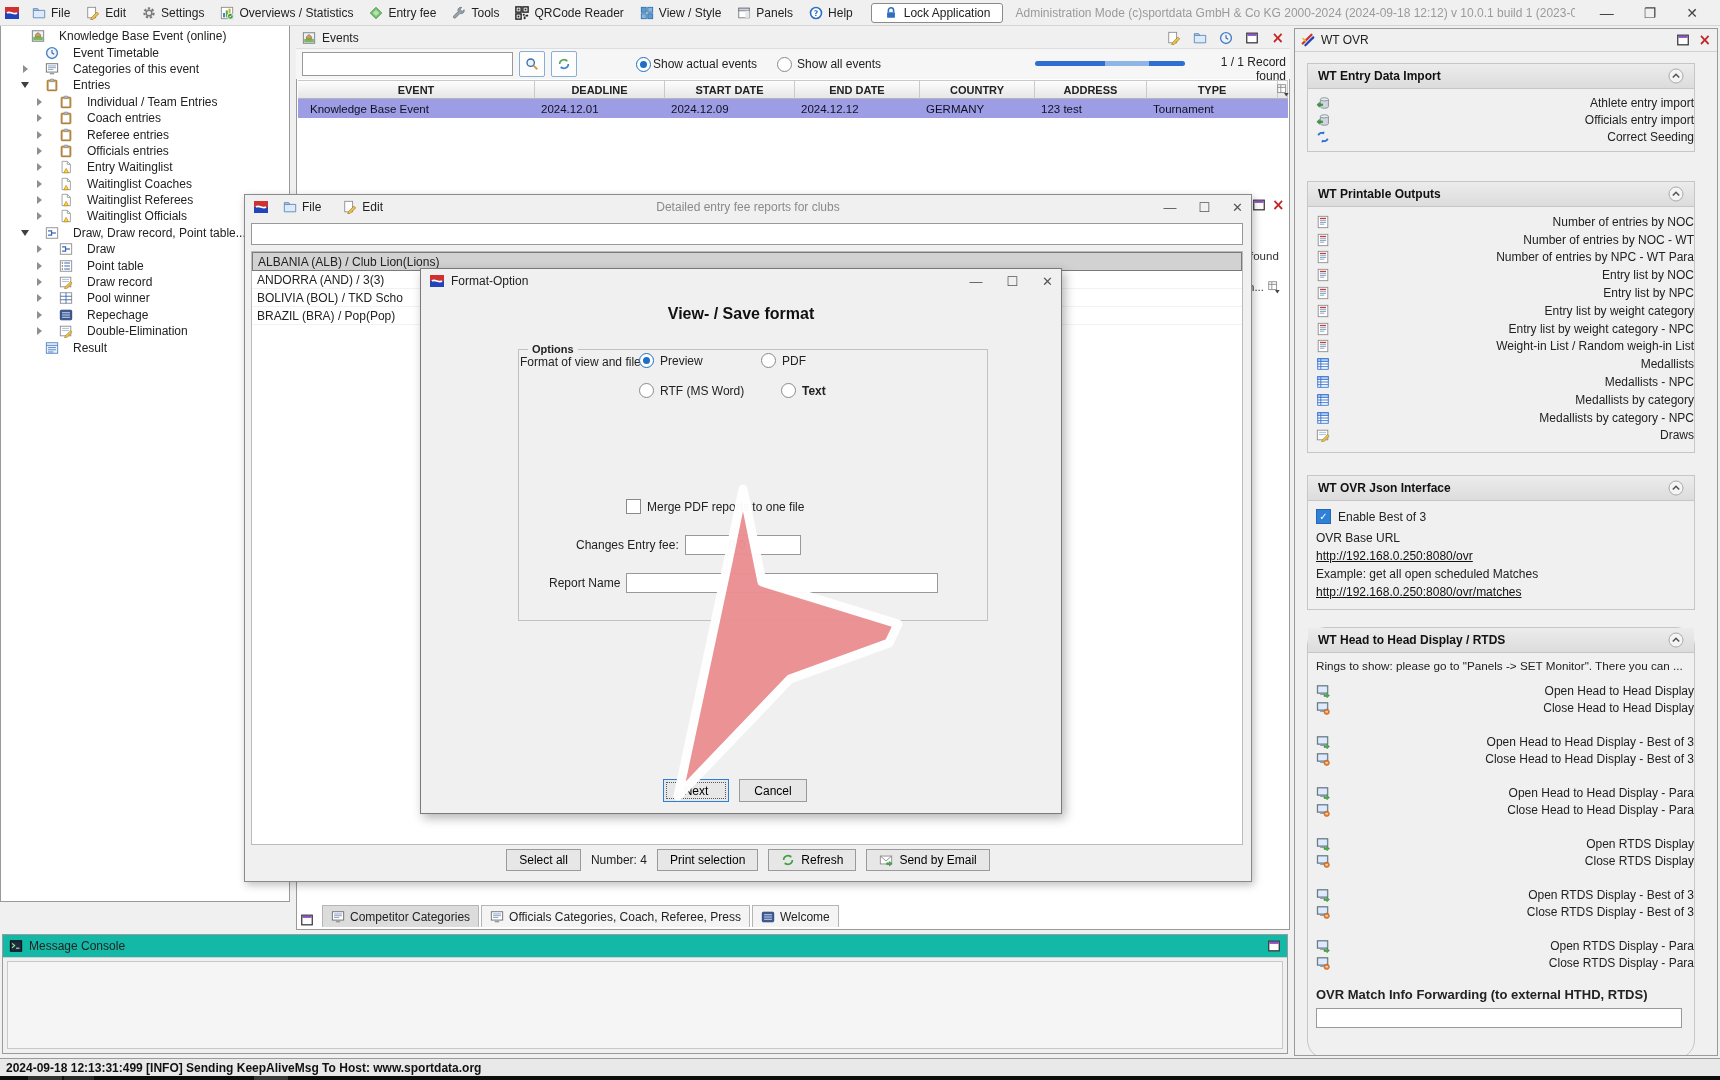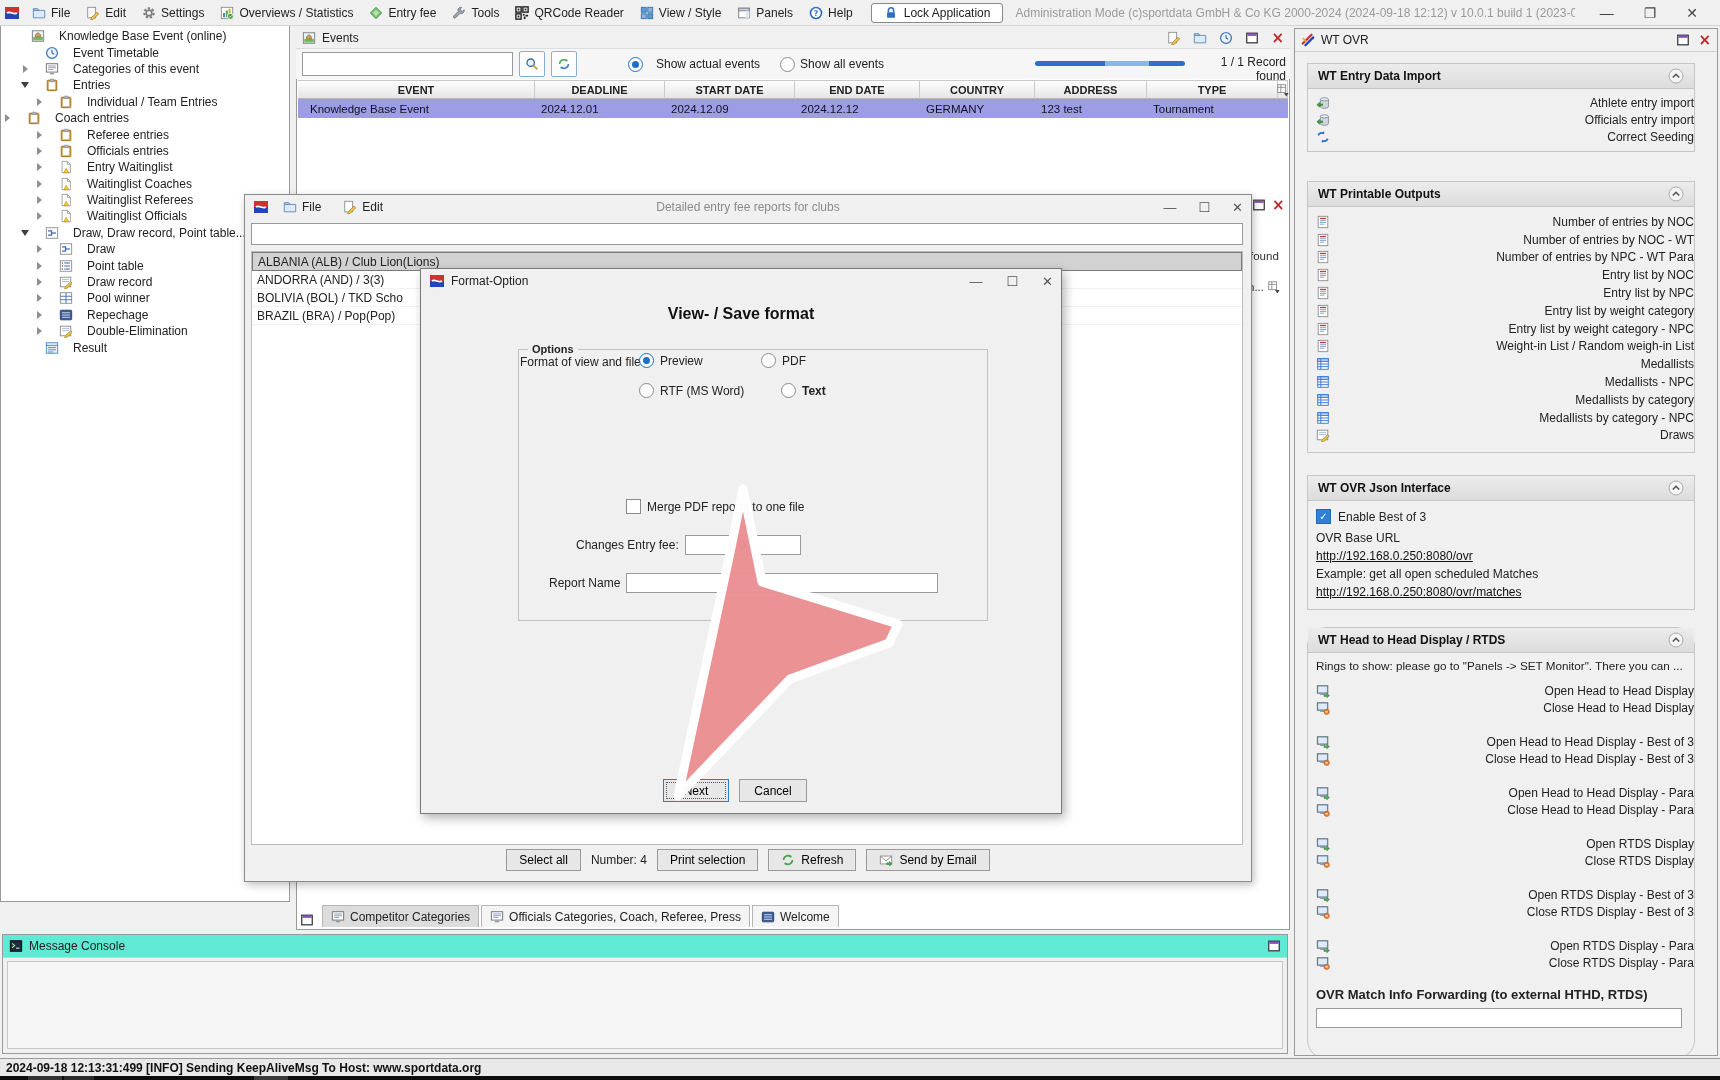--- a/index.html
+++ b/index.html
@@ -313,21 +313,21 @@
           </span>
           <span class="ic ic14">
             <svg viewBox="0 0 16 16">
               <rect x="2.5" y="2.5" width="11" height="12" rx="1" fill="#d89c3e" stroke="#9a6a1e"></rect>
               <rect x="4.3" y="4.5" width="7.4" height="8.5" fill="#fff" stroke="#bbb" stroke-width=".6"></rect>
               <rect x="5.8" y="1.2" width="4.4" height="2.6" rx="1" fill="#b9bec6" stroke="#7d838d" stroke-width=".7"></rect>
             </svg>
           </span>
           <span>Individual / Team Entries</span>
         </div>
-        <div class="tree-row" style="">
+        <div class="tree-row" style="padding-left: 32px;">
           <span class="arrow-slot">
             <span class="tri-c"></span>
           </span>
           <span class="ic ic14">
             <svg viewBox="0 0 16 16">
               <rect x="2.5" y="2.5" width="11" height="12" rx="1" fill="#d89c3e" stroke="#9a6a1e"></rect>
               <rect x="4.3" y="4.5" width="7.4" height="8.5" fill="#fff" stroke="#bbb" stroke-width=".6"></rect>
               <rect x="5.8" y="1.2" width="4.4" height="2.6" rx="1" fill="#b9bec6" stroke="#7d838d" stroke-width=".7"></rect>
             </svg>
           </span>
@@ -566,21 +566,21 @@
     <span class="tool-btn">
         <span class="ic ic14">
           <svg viewBox="0 0 16 16">
             <path d="M13 8a5 5 0 0 1-8.5 3.5" fill="none" stroke="#3a7fd0" stroke-width="1.8"></path>
             <path d="M3 8a5 5 0 0 1 8.5-3.5" fill="none" stroke="#57a657" stroke-width="1.8"></path>
             <path d="M11.5 2.2l.4 2.8-2.8-.4z" fill="#57a657"></path>
             <path d="M4.5 13.8l-.4-2.8 2.8.4z" fill="#3a7fd0"></path>
           </svg>
         </span>
       </span>
-    <span class="row" style="gap:13px;margin-left:14px;padding-left:31px;">
+    <span class="row" style="gap:2px;margin-left:22px;padding-left:31px;">
       <span class="radio sel">
           <i></i>
         </span>
       <span>Show actual events</span>
     </span>
     <span class="row" style="gap:5px;margin-left:14px;">
       <span class="radio"></span>
       <span>Show all events</span>
     </span>
   </div>
@@ -797,21 +797,21 @@
     </div>
     <button id="fmt-next" class="btn">Next</button>
     <button id="fmt-cancel" class="btn">Cancel</button>
   </div>
 
   <svg id="pointer-arrow" class="abs" viewBox="0 0 300 350">
     <polygon points="38,326 88,92 103,19 122,112 258,154 249,173 150,209" fill="#ea8f92" stroke="#ffffff" stroke-width="9" stroke-linejoin="round" opacity="0.97"></polygon>
   </svg>
 
   <div id="console-win" class="abs">
-    <div class="titlebar" style="background:#5eead4;">
+    <div class="titlebar" style="background:#14b8a6;">
       <span class="ic ic14">
           <svg viewBox="0 0 16 16">
             <rect x="1.5" y="2" width="13" height="12" fill="#1d2b3a" stroke="#000"></rect>
             <path d="M3.5 5l3 2.5-3 2.5" fill="none" stroke="#9fe89f" stroke-width="1.3"></path>
             <path d="M8 10.5h4" stroke="#cde" stroke-width="1.2"></path>
           </svg>
         </span>
       <span class="t">Message Console</span>
       <span class="tb-right">
         <span class="ic ic14">

